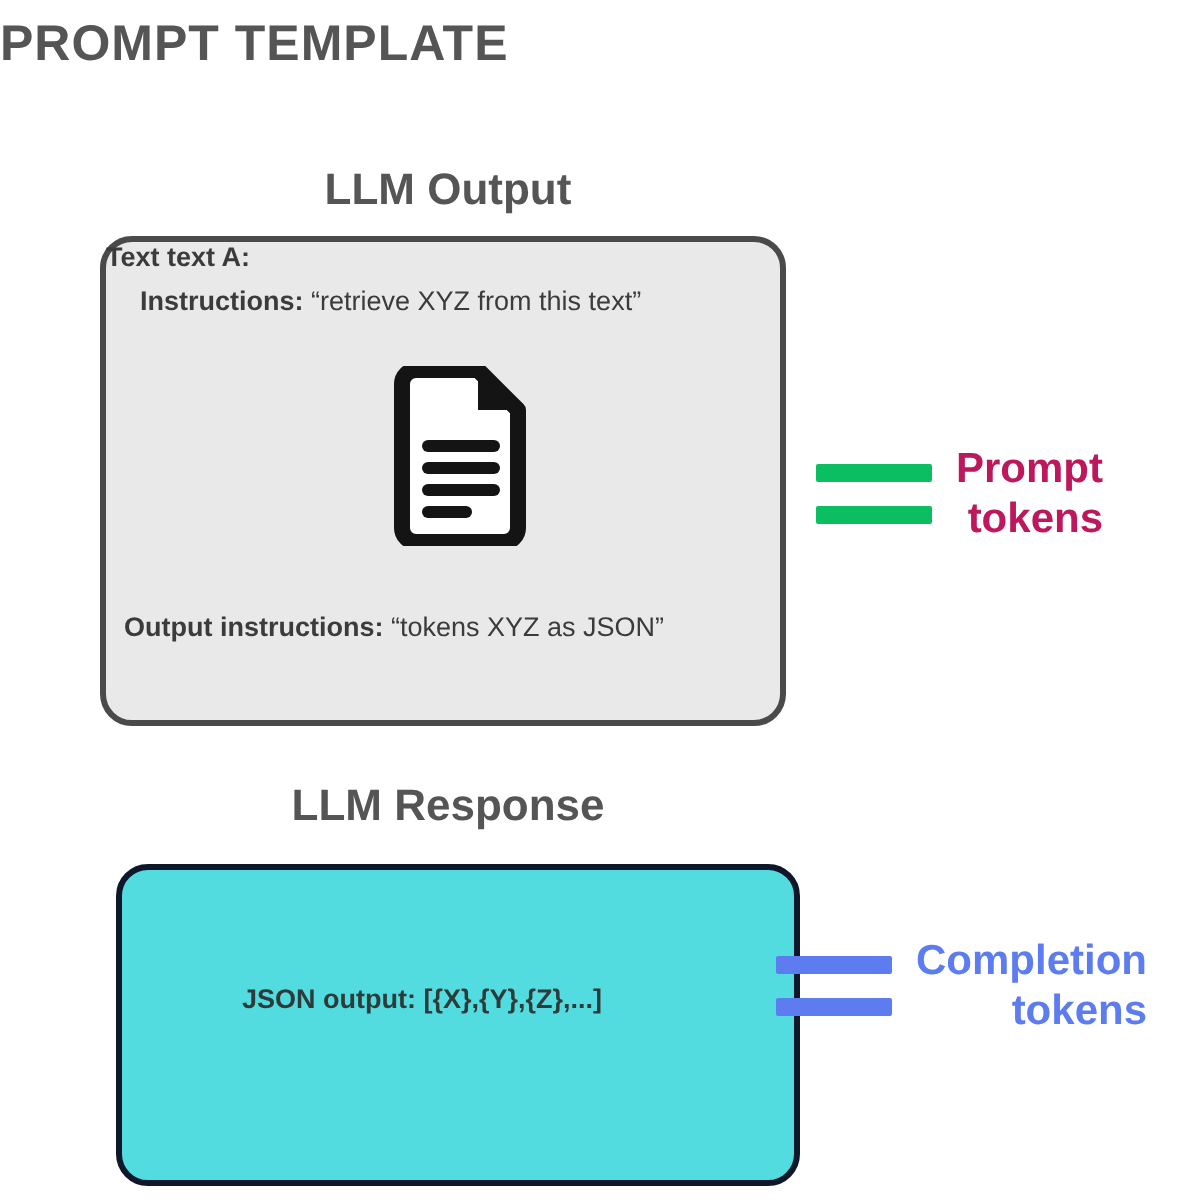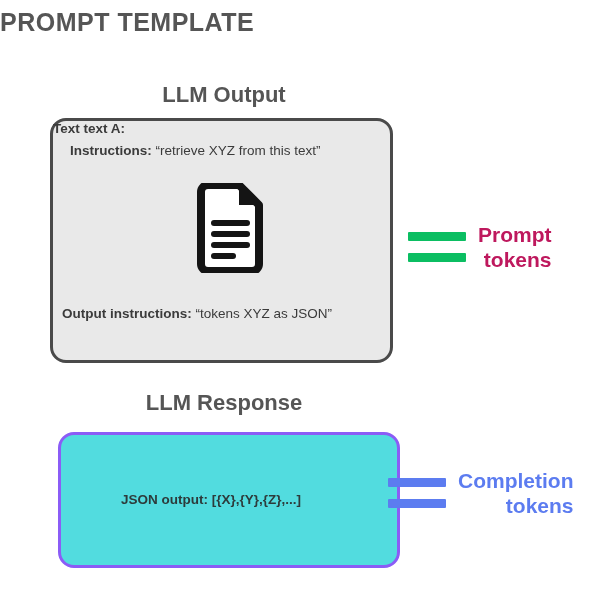--- a/index.html
+++ b/index.html
@@ -84,24 +84,24 @@
     width: 70px;
     height: 90px;
   }
 
   
   #response-box {
     position: absolute;
     left: 58px;
     top: 432px;
     width: 342px;
-    height: 136px;
+    height: 161px;
     box-sizing: border-box;
     background: #52dcdf;
-    border: 3px solid #8b5cf6;
+    border: 3px solid #0f172a;
     border-radius: 16px;
   }
   #json-output-line {
     position: absolute;
     left: 60px;
     top: 57px;
     font-size: 13.5px;
     font-weight: 700;
     color: #2d3b3b;
     white-space: nowrap;

